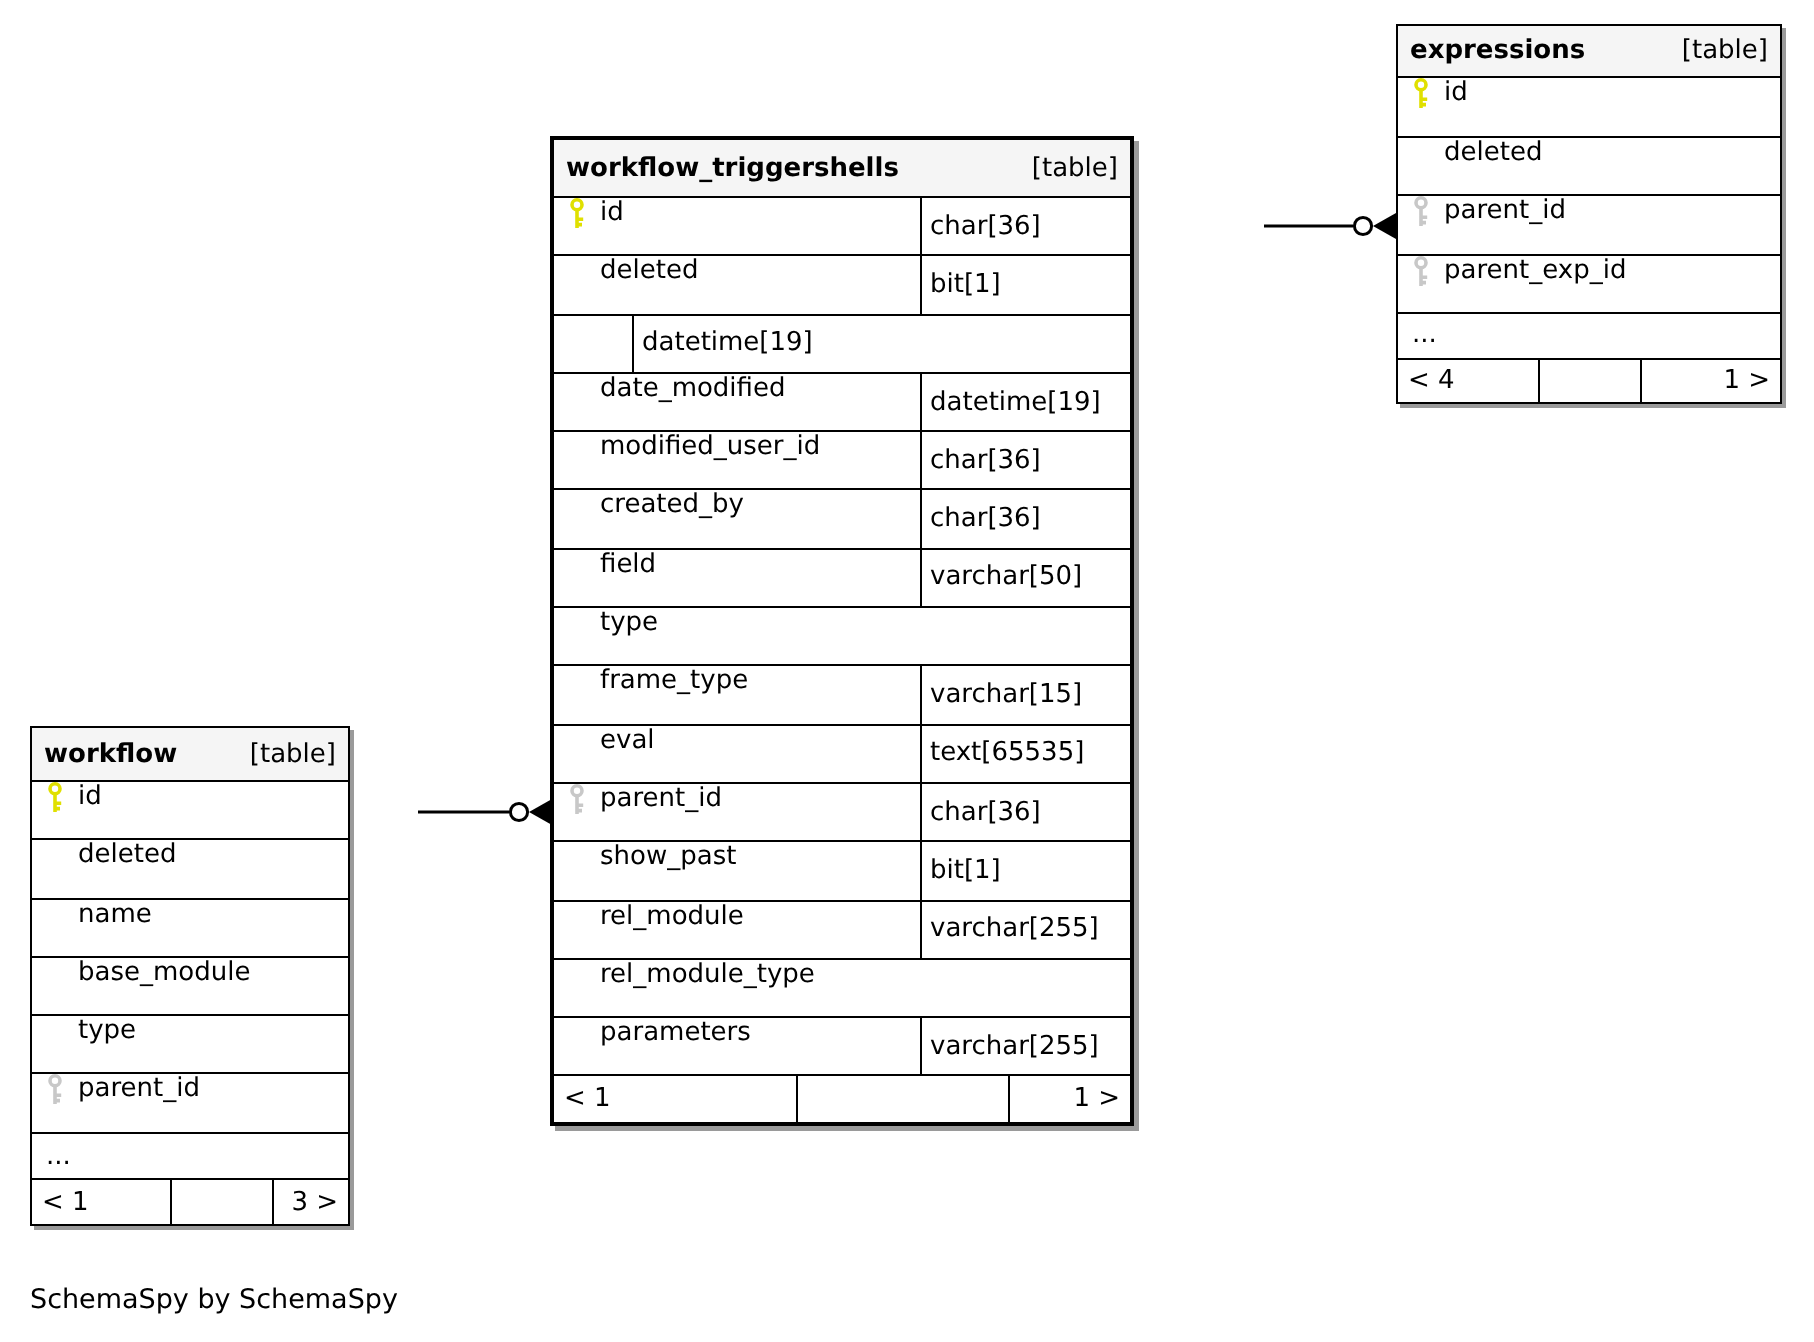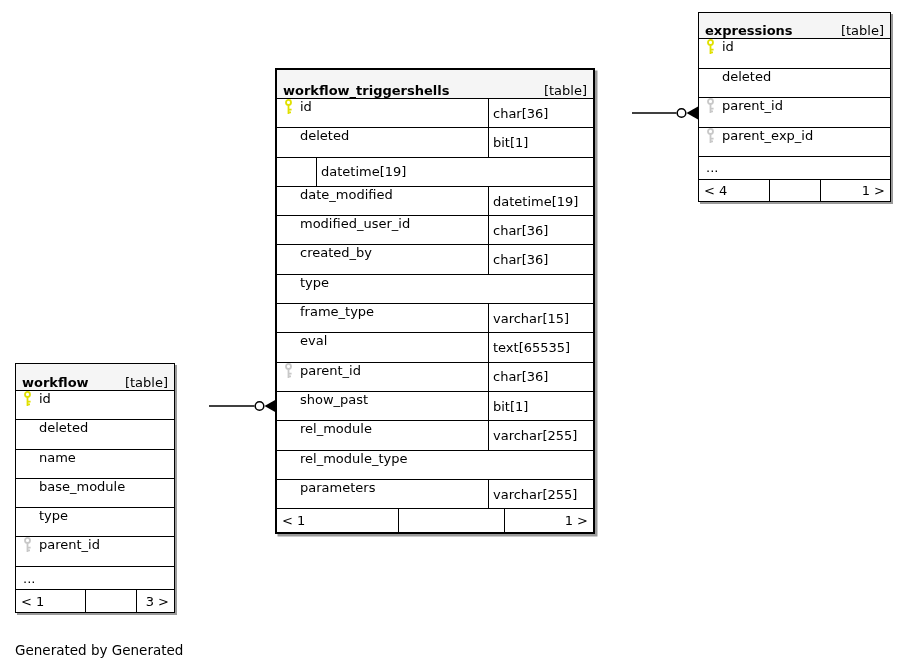--- a/index.html
+++ b/index.html
@@ -15,21 +15,21 @@
   .table-node{
     position:absolute;
     background:#fff;
     border:1.5px solid #000;
     box-shadow:2px 2px 0 #9a9a9a;
     box-sizing:border-box;
   }
   .node-main{border-width:2.5px;box-shadow:2.5px 2.5px 0 #9a9a9a;}
 
   .t-header{
-    display:flex;justify-content:space-between;align-items:flex-end;
+    display:flex;justify-content:space-between;align-items:center;
     background:#f5f5f5;
     border-bottom:1.5px solid #000;
     padding:0 6px;
   }
   .t-title{font-weight:bold;}
   .t-tag{font-weight:normal;}
 
   .col-row{
     display:flex;align-items:flex-start;
     border-bottom:1px solid #000;
@@ -54,21 +54,21 @@
     border-bottom:1px solid #000;
     padding-left:7px;box-sizing:border-box;
   }
   .t-footer{display:flex;align-items:stretch;}
   .f-cell{display:flex;align-items:center;padding:0 5px;box-sizing:border-box;}
   .f-left{border-right:1px solid #000;}
   .f-mid{border-right:1px solid #000;}
   .f-right{flex:1;justify-content:flex-end;}
 
   
-  #node-workflow_triggershells{left:275px;top:68px;width:320px;}
+  #node-workflow_triggershells{left:275px;top:68px;width:292px;}
   #node-workflow_triggershells .t-header{height:28px;}
   #node-workflow_triggershells .col-row{height:29.3px;}
   #node-workflow_triggershells .t-footer{height:23px;}
   #node-workflow_triggershells .f-left{width:122px;}
   #node-workflow_triggershells .f-mid{width:106px;}
 
   
   #node-workflow{left:15px;top:363px;width:160px;}
   #node-workflow .t-header{height:26px;}
   #node-workflow .col-row{height:29.3px;}
@@ -142,20 +142,25 @@
         <span class="col-name">modified_user_id</span>
         <span class="col-type">char[36]</span>
       </div>
       <div class="col-row">
         <span class="key-slot"></span>
         <span class="col-name">created_by</span>
         <span class="col-type">char[36]</span>
       </div>
       <div class="col-row">
         <span class="key-slot"></span>
+        <span class="col-name">field</span>
+        <span class="col-type">varchar[50]</span>
+      </div>
+      <div class="col-row">
+        <span class="key-slot"></span>
         <span class="col-name">type</span>
       </div>
       <div class="col-row">
         <span class="key-slot"></span>
         <span class="col-name">frame_type</span>
         <span class="col-type">varchar[15]</span>
       </div>
       <div class="col-row">
         <span class="key-slot"></span>
         <span class="col-name">eval</span>
@@ -286,13 +291,13 @@
       </div>
     </div>
   <div class="ellipsis-row">...</div>
   <div class="t-footer">
     <span class="f-cell f-left">&lt; 4</span>
     <span class="f-cell f-mid"></span>
     <span class="f-cell f-right">1 &gt;</span>
   </div>
 </div>
 
-<div class="caption">Generated by Generated</div>
+<div class="caption">SchemaSpy by SchemaSpy</div>
 
 </body></html>

